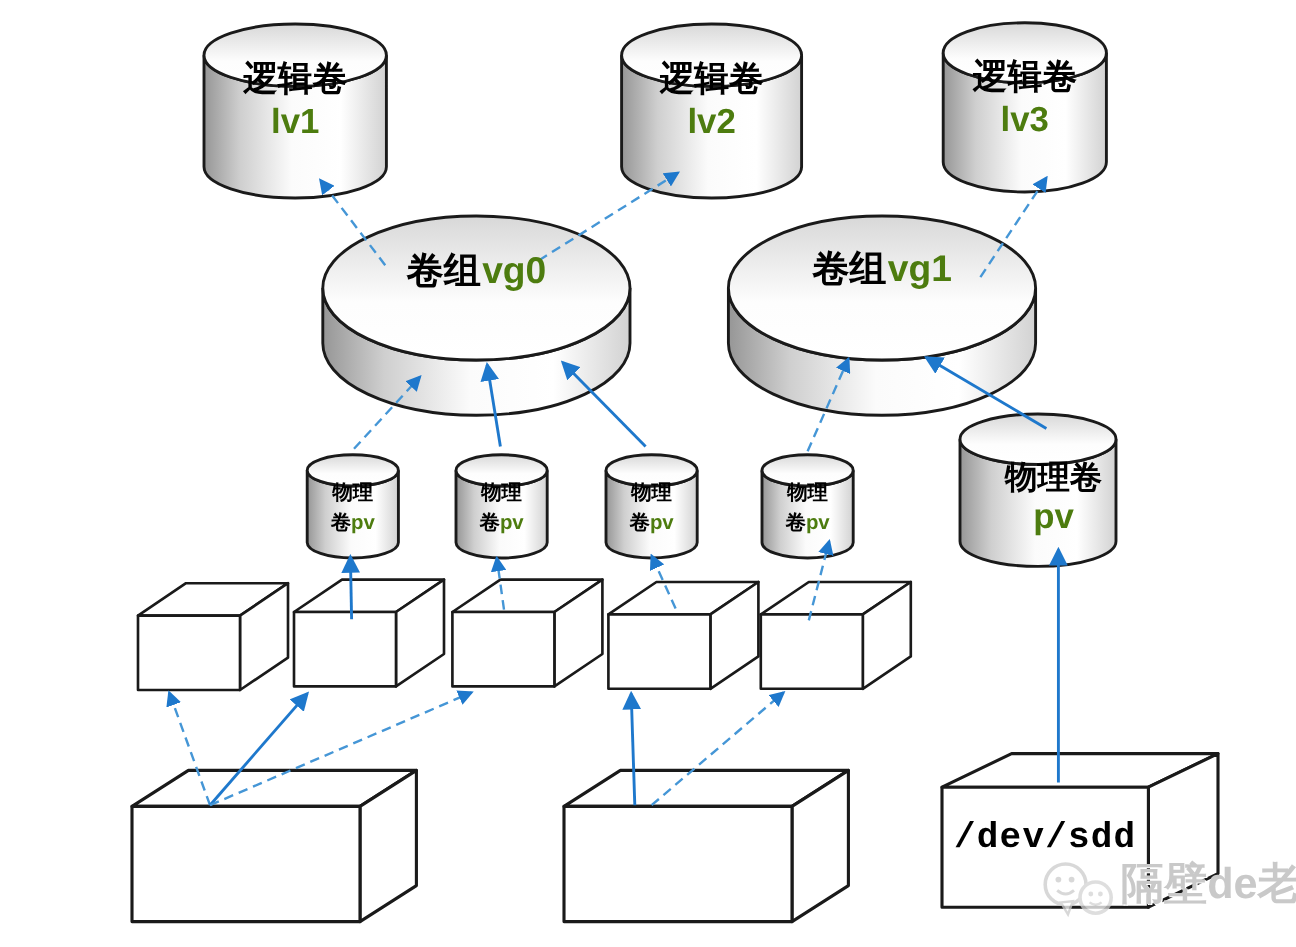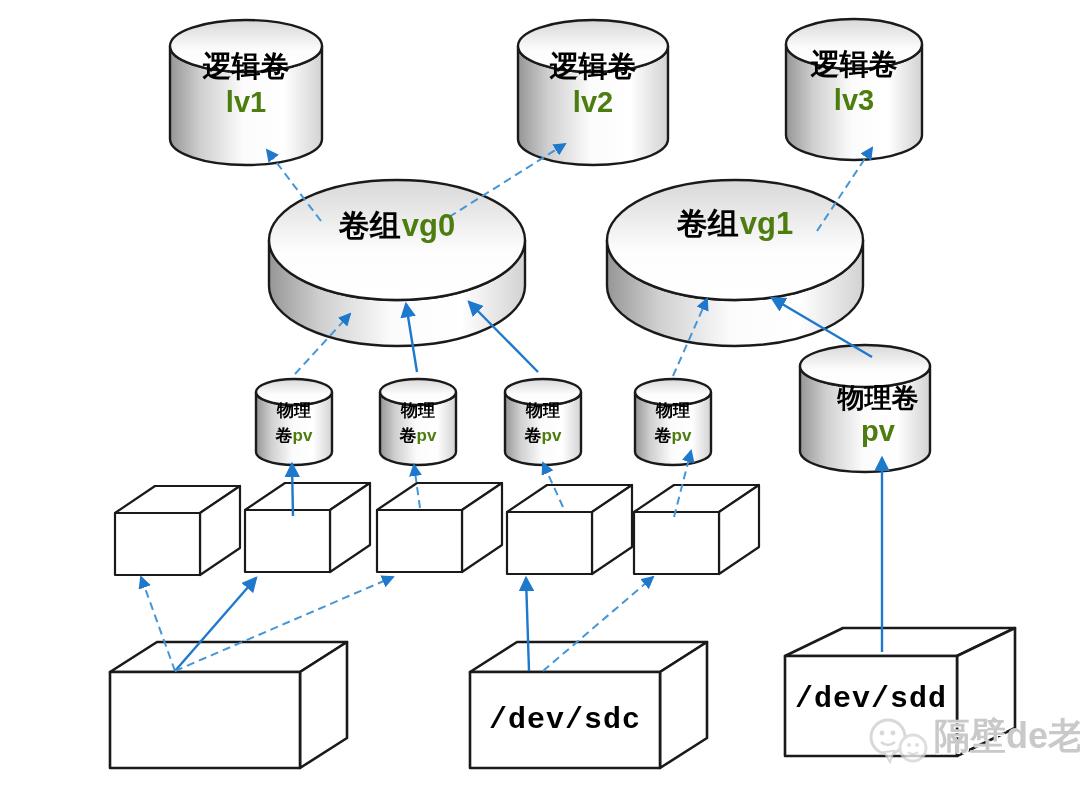--- a/index.html
+++ b/index.html
@@ -228,23 +228,20 @@
         <span class="cn">卷</span>
         <span class="name">pv</span>
       </span>
 </div>
 
 <div class="lbl bigpv-lbl" style="left:813px;top:382px;">
   <span class="cn">物理卷</span>
   <span class="name" style="font-size:29px;">pv</span>
 </div>
 
-<div class="lbl" style="left:470px;top:672px;width:190px;height:96px;">
-  <span class="disk-lbl">/dev/sdc</span>
-</div>
 <div class="lbl" style="left:785px;top:656px;width:172px;height:86px;">
   <span class="disk-lbl">/dev/sdd</span>
 </div>
 
 <div id="watermark">
   <span style="width:72px;"></span>
   <span class="wm-text">隔壁de老樊</span>
 </div>
 
 </div>

